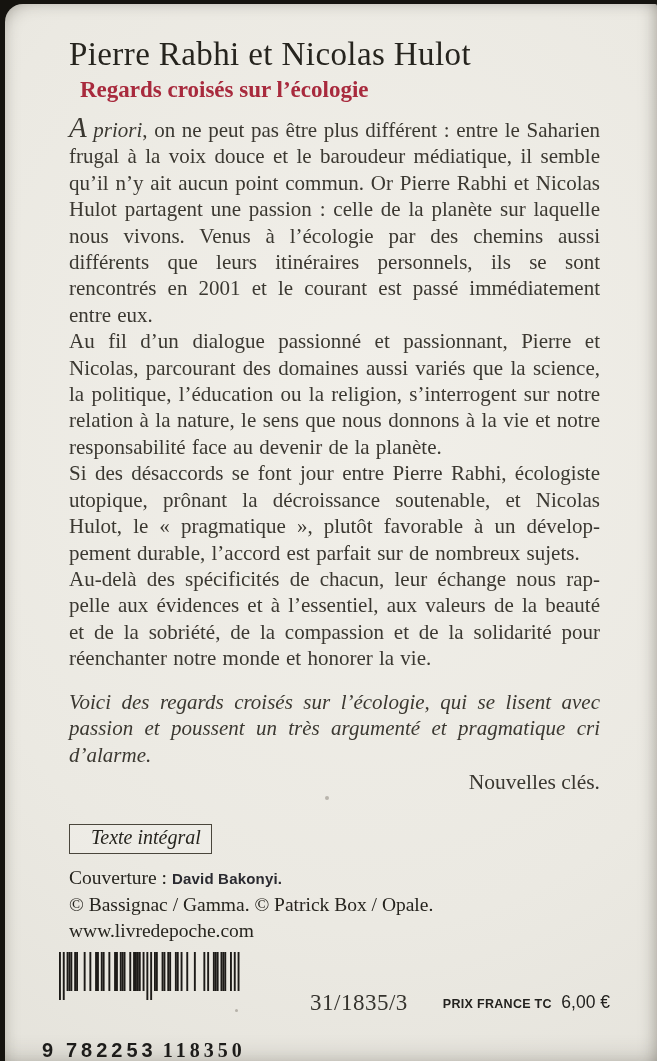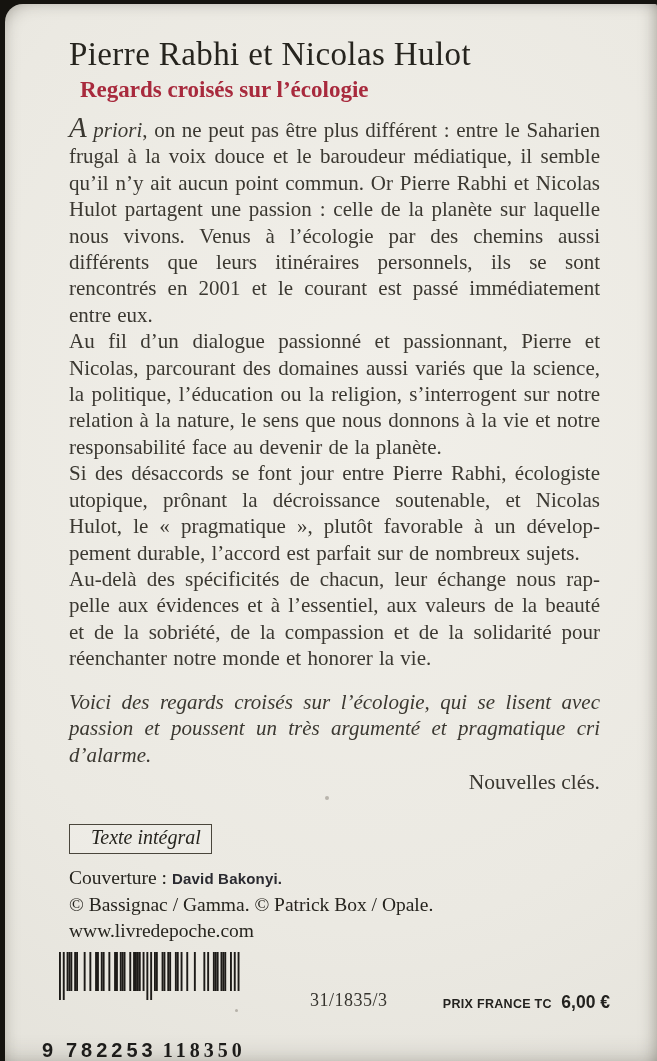--- a/index.html
+++ b/index.html
@@ -85,29 +85,29 @@
   .bc-digits{
     display:flex; align-items:baseline; margin-top:-11px;
     font-family:"Liberation Sans", sans-serif;
     font-size:20px; font-weight:600; color:#1d1c1a;
   }
   .bc-first{ width:15px; }
   .bc-g1{ letter-spacing:4px; margin-left:9px;margin-top:48px; }
   .bc-g2{ letter-spacing:4px; margin-left:6px;font-family:Liberation Serif, serif; }
   .edition-code{
     margin-left:62px; margin-top:38px;
-    font-size:18px; color:#35332d; letter-spacing:.5px;
+    font-size:23px; color:#35332d; letter-spacing:.5px;
   }
   .price{
     margin-left:auto; margin-top:40px;
     font-family:"Liberation Sans", sans-serif; color:#23221f;
     white-space:nowrap;
   }
   .price-label{ font-size:12.5px; font-weight:600; letter-spacing:.3px; }
-  .price-value{ font-size:17.5px; font-weight:bold; margin-left:5px; }
+  .price-value{ font-size:17.5px; font-weight:normal; margin-left:5px; }
   .speck{ position:absolute; border-radius:50%; background:rgba(90,80,70,.35); }
 </style>
 </head>
 <body>
 
 <div class="book">
   <div class="speck" style="left:320px;top:792px;width:4px;height:4px;"></div>
 
   <div class="speck" style="left:230px;top:1005px;width:3px;height:3px;"></div>
 

